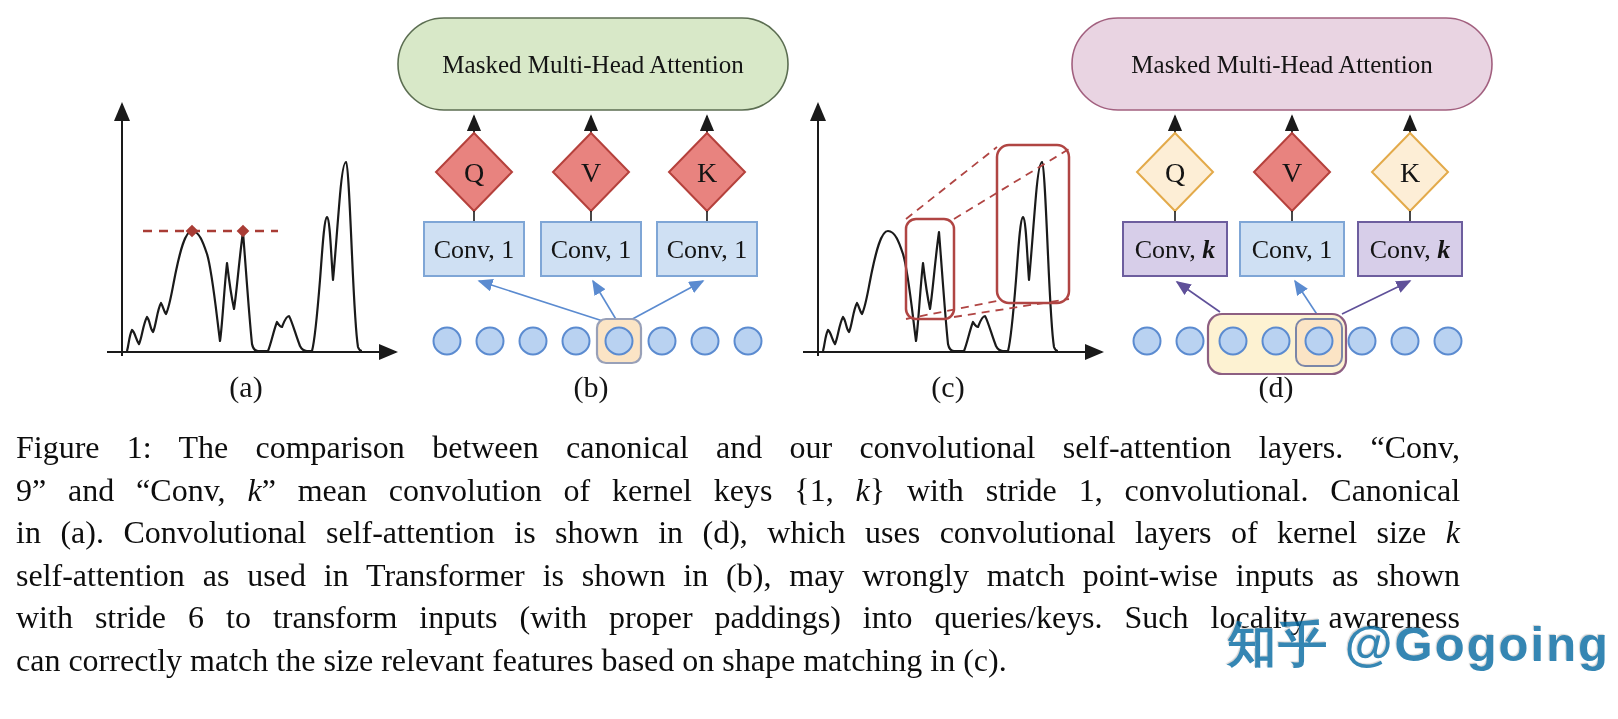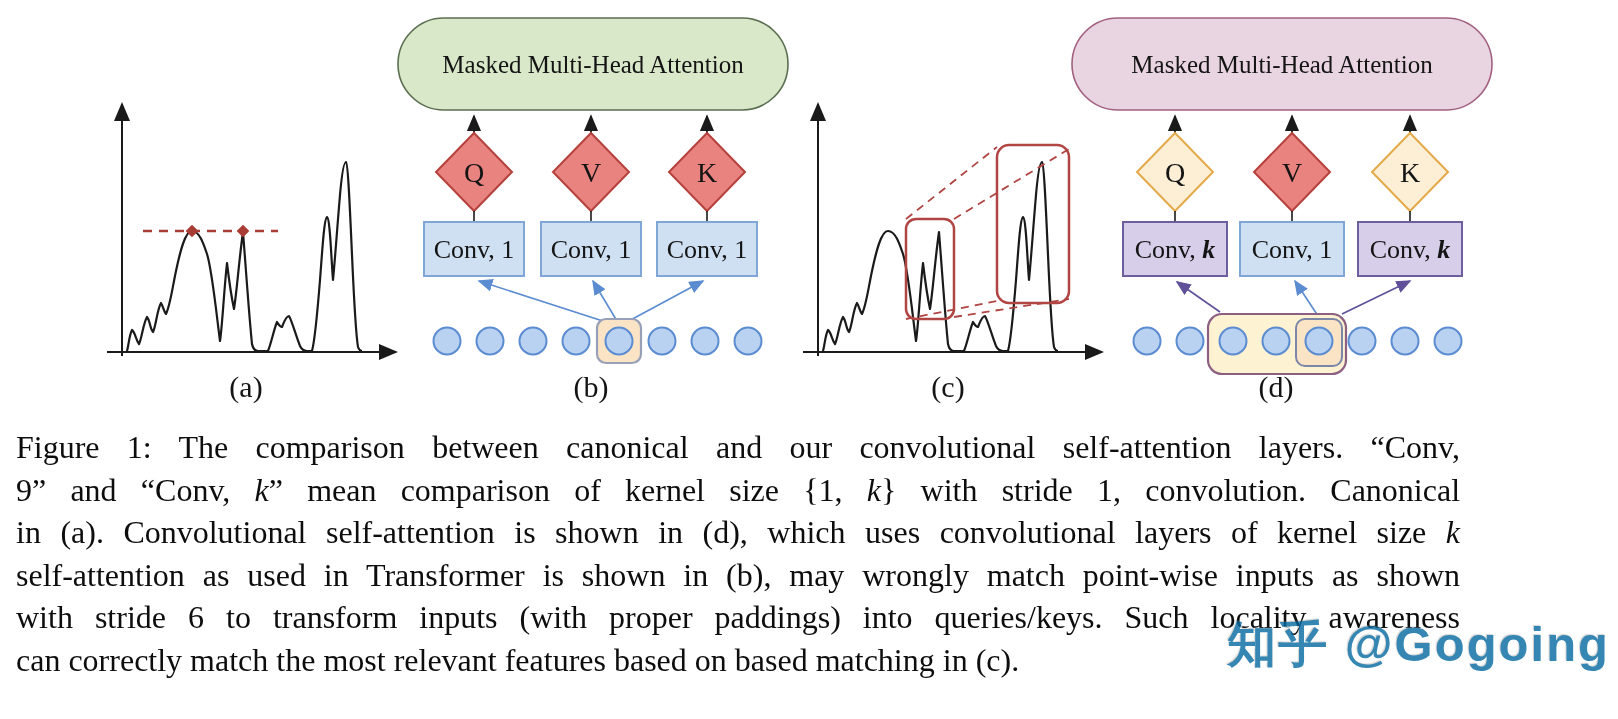--- a/index.html
+++ b/index.html
@@ -183,20 +183,20 @@
       <circle cx="1362" cy="341" r="13.5"></circle>
       <circle cx="1405" cy="341" r="13.5"></circle>
       <circle cx="1448" cy="341" r="13.5"></circle>
     </g>
     <text class="panel-label" x="1276" y="397" text-anchor="middle">(d)</text>
   </g>
 </svg>
 
 <div class="caption">
     <div class="cap-line just"><span>Figure 1:  The comparison between canonical and our convolutional self-attention layers.  “Conv,</span></div>
-    <div class="cap-line just"><span>9” and “Conv, </span><span class="ital">k</span><span>” mean comparison of kernel size {1, </span><span class="ital">k</span><span>} with stride 1, convolution.  Canonical</span></div>
+    <div class="cap-line just"><span>9” and “Conv, </span><span class="ital">k</span><span>” mean convolution of kernel keys {1, </span><span class="ital">k</span><span>} with stride 1, convolutional.  Canonical</span></div>
     <div class="cap-line just"><span>in (a). Convolutional self-attention is shown in (d), which uses convolutional layers of kernel size </span><span class="ital">k</span></div>
     <div class="cap-line just"><span>self-attention as used in Transformer is shown in (b), may wrongly match point-wise inputs as shown</span></div>
     <div class="cap-line just"><span>with stride 6 to transform inputs (with proper paddings) into queries/keys.  Such locality awareness</span></div>
-    <div class="cap-line"><span>can correctly match the most relevant features based on based matching in (c).</span></div>
+    <div class="cap-line"><span>can correctly match the size relevant features based on shape matching in (c).</span></div>
   </div>
 
 <div class="watermark">知乎 @Gogoing</div>
 
 </body></html>

